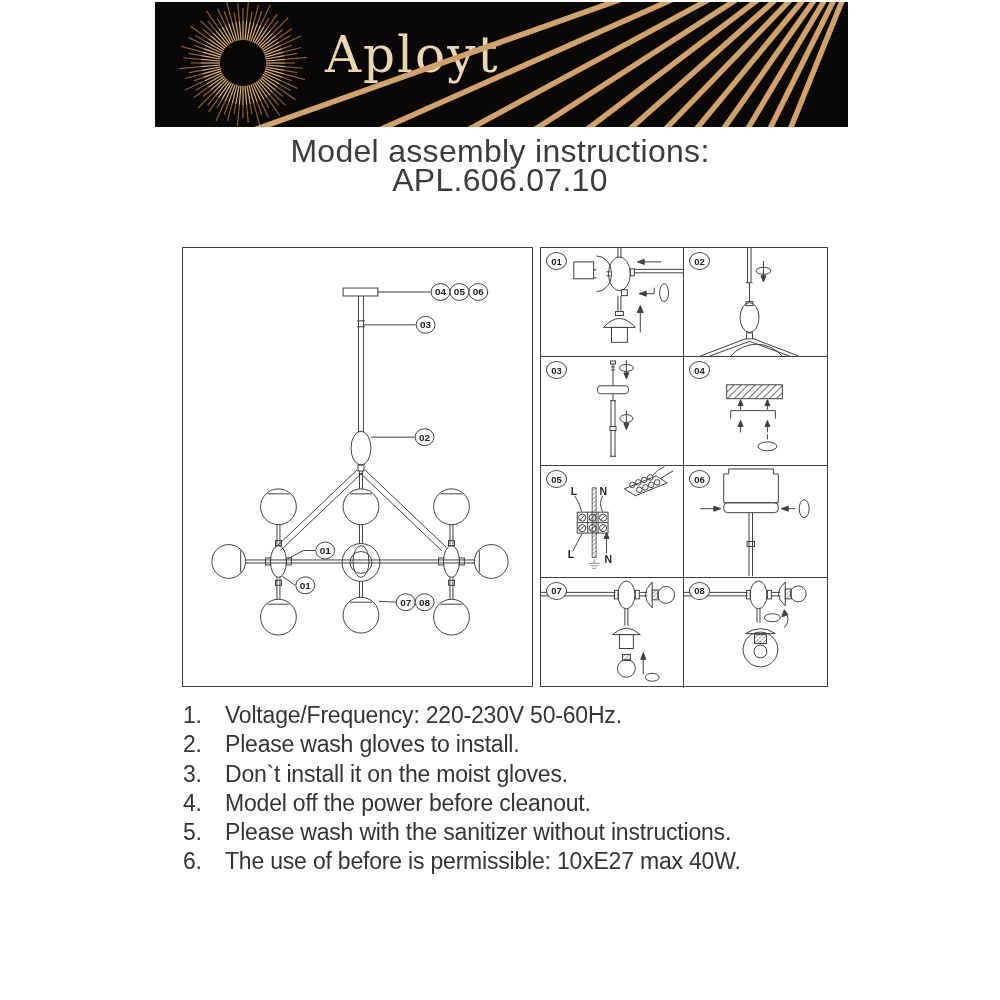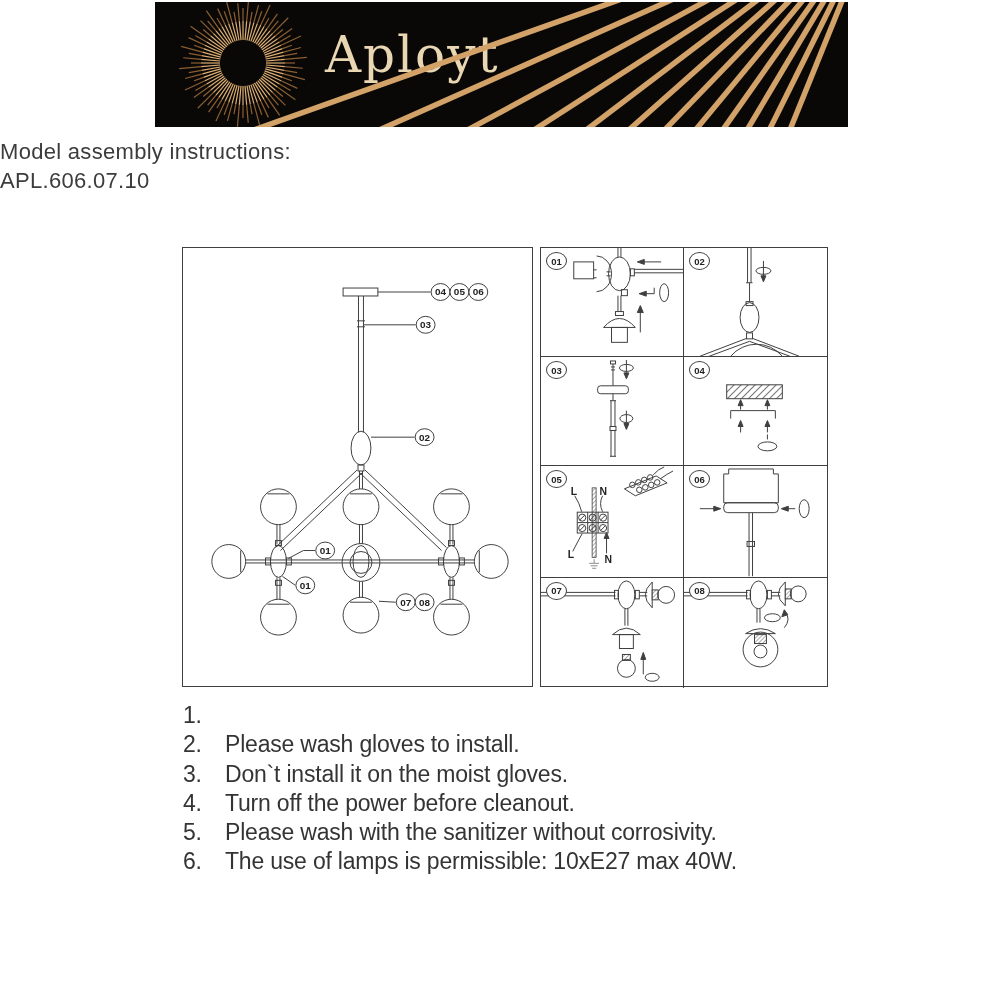--- a/index.html
+++ b/index.html
@@ -14,22 +14,22 @@
   }
   .sunburst{position:absolute;left:18px;top:-9px;width:140px;height:140px;}
   .brand-name{
     position:absolute;left:170px;top:24px;
     font-family:"DejaVu Serif", serif;font-size:50px;font-weight:400;
     letter-spacing:2px;color:#e9d6b2;
   }
   .right-rays{position:absolute;right:0;top:0;width:693px;height:125px;}
   
   .title-block{
-    position:absolute;left:0;top:137px;width:1000px;text-align:left;
-    font-size:22px;line-height:29px;letter-spacing:0.3px;color:#3c3c3c;
+    position:absolute;left:0;top:137px;width:1000px;text-align:center;
+    font-size:32px;line-height:29px;letter-spacing:0.3px;color:#3c3c3c;
   }
   
   .main-figure{
     position:absolute;left:182px;top:247px;width:351px;height:440px;
     border:1.4px solid #3f3f3f;box-sizing:border-box;background:#fff;
   }
   .main-figure svg{width:100%;height:100%;display:block;}
   
   .steps-grid{
     position:absolute;left:540px;top:247px;width:288px;height:440px;
@@ -578,34 +578,35 @@
         <rect x="71" y="57" width="12" height="9" fill="url(#hx2)"></rect>
         <circle cx="77" cy="74" r="6.5"></circle>
       </g>
     </svg>
   </div>
 </div>
 
 <div class="instructions">
   <div class="instr-row">
     <span class="instr-num">1.</span>
+    <span>Voltage/Frequency: 220-230V 50-60Hz.</span>
   </div>
   <div class="instr-row">
     <span class="instr-num">2.</span>
     <span>Please wash gloves to install.</span>
   </div>
   <div class="instr-row">
     <span class="instr-num">3.</span>
     <span>Don`t install it on the moist gloves.</span>
   </div>
   <div class="instr-row">
     <span class="instr-num">4.</span>
-    <span>Turn off the power before cleanout.</span>
+    <span>Model off the power before cleanout.</span>
   </div>
   <div class="instr-row">
     <span class="instr-num">5.</span>
-    <span>Please wash with the sanitizer without corrosivity.</span>
+    <span>Please wash with the sanitizer without instructions.</span>
   </div>
   <div class="instr-row">
     <span class="instr-num">6.</span>
-    <span>The use of lamps is permissible: 10xE27 max 40W.</span>
+    <span>The use of before is permissible: 10xE27 max 40W.</span>
   </div>
 </div>
 
 </body></html>

